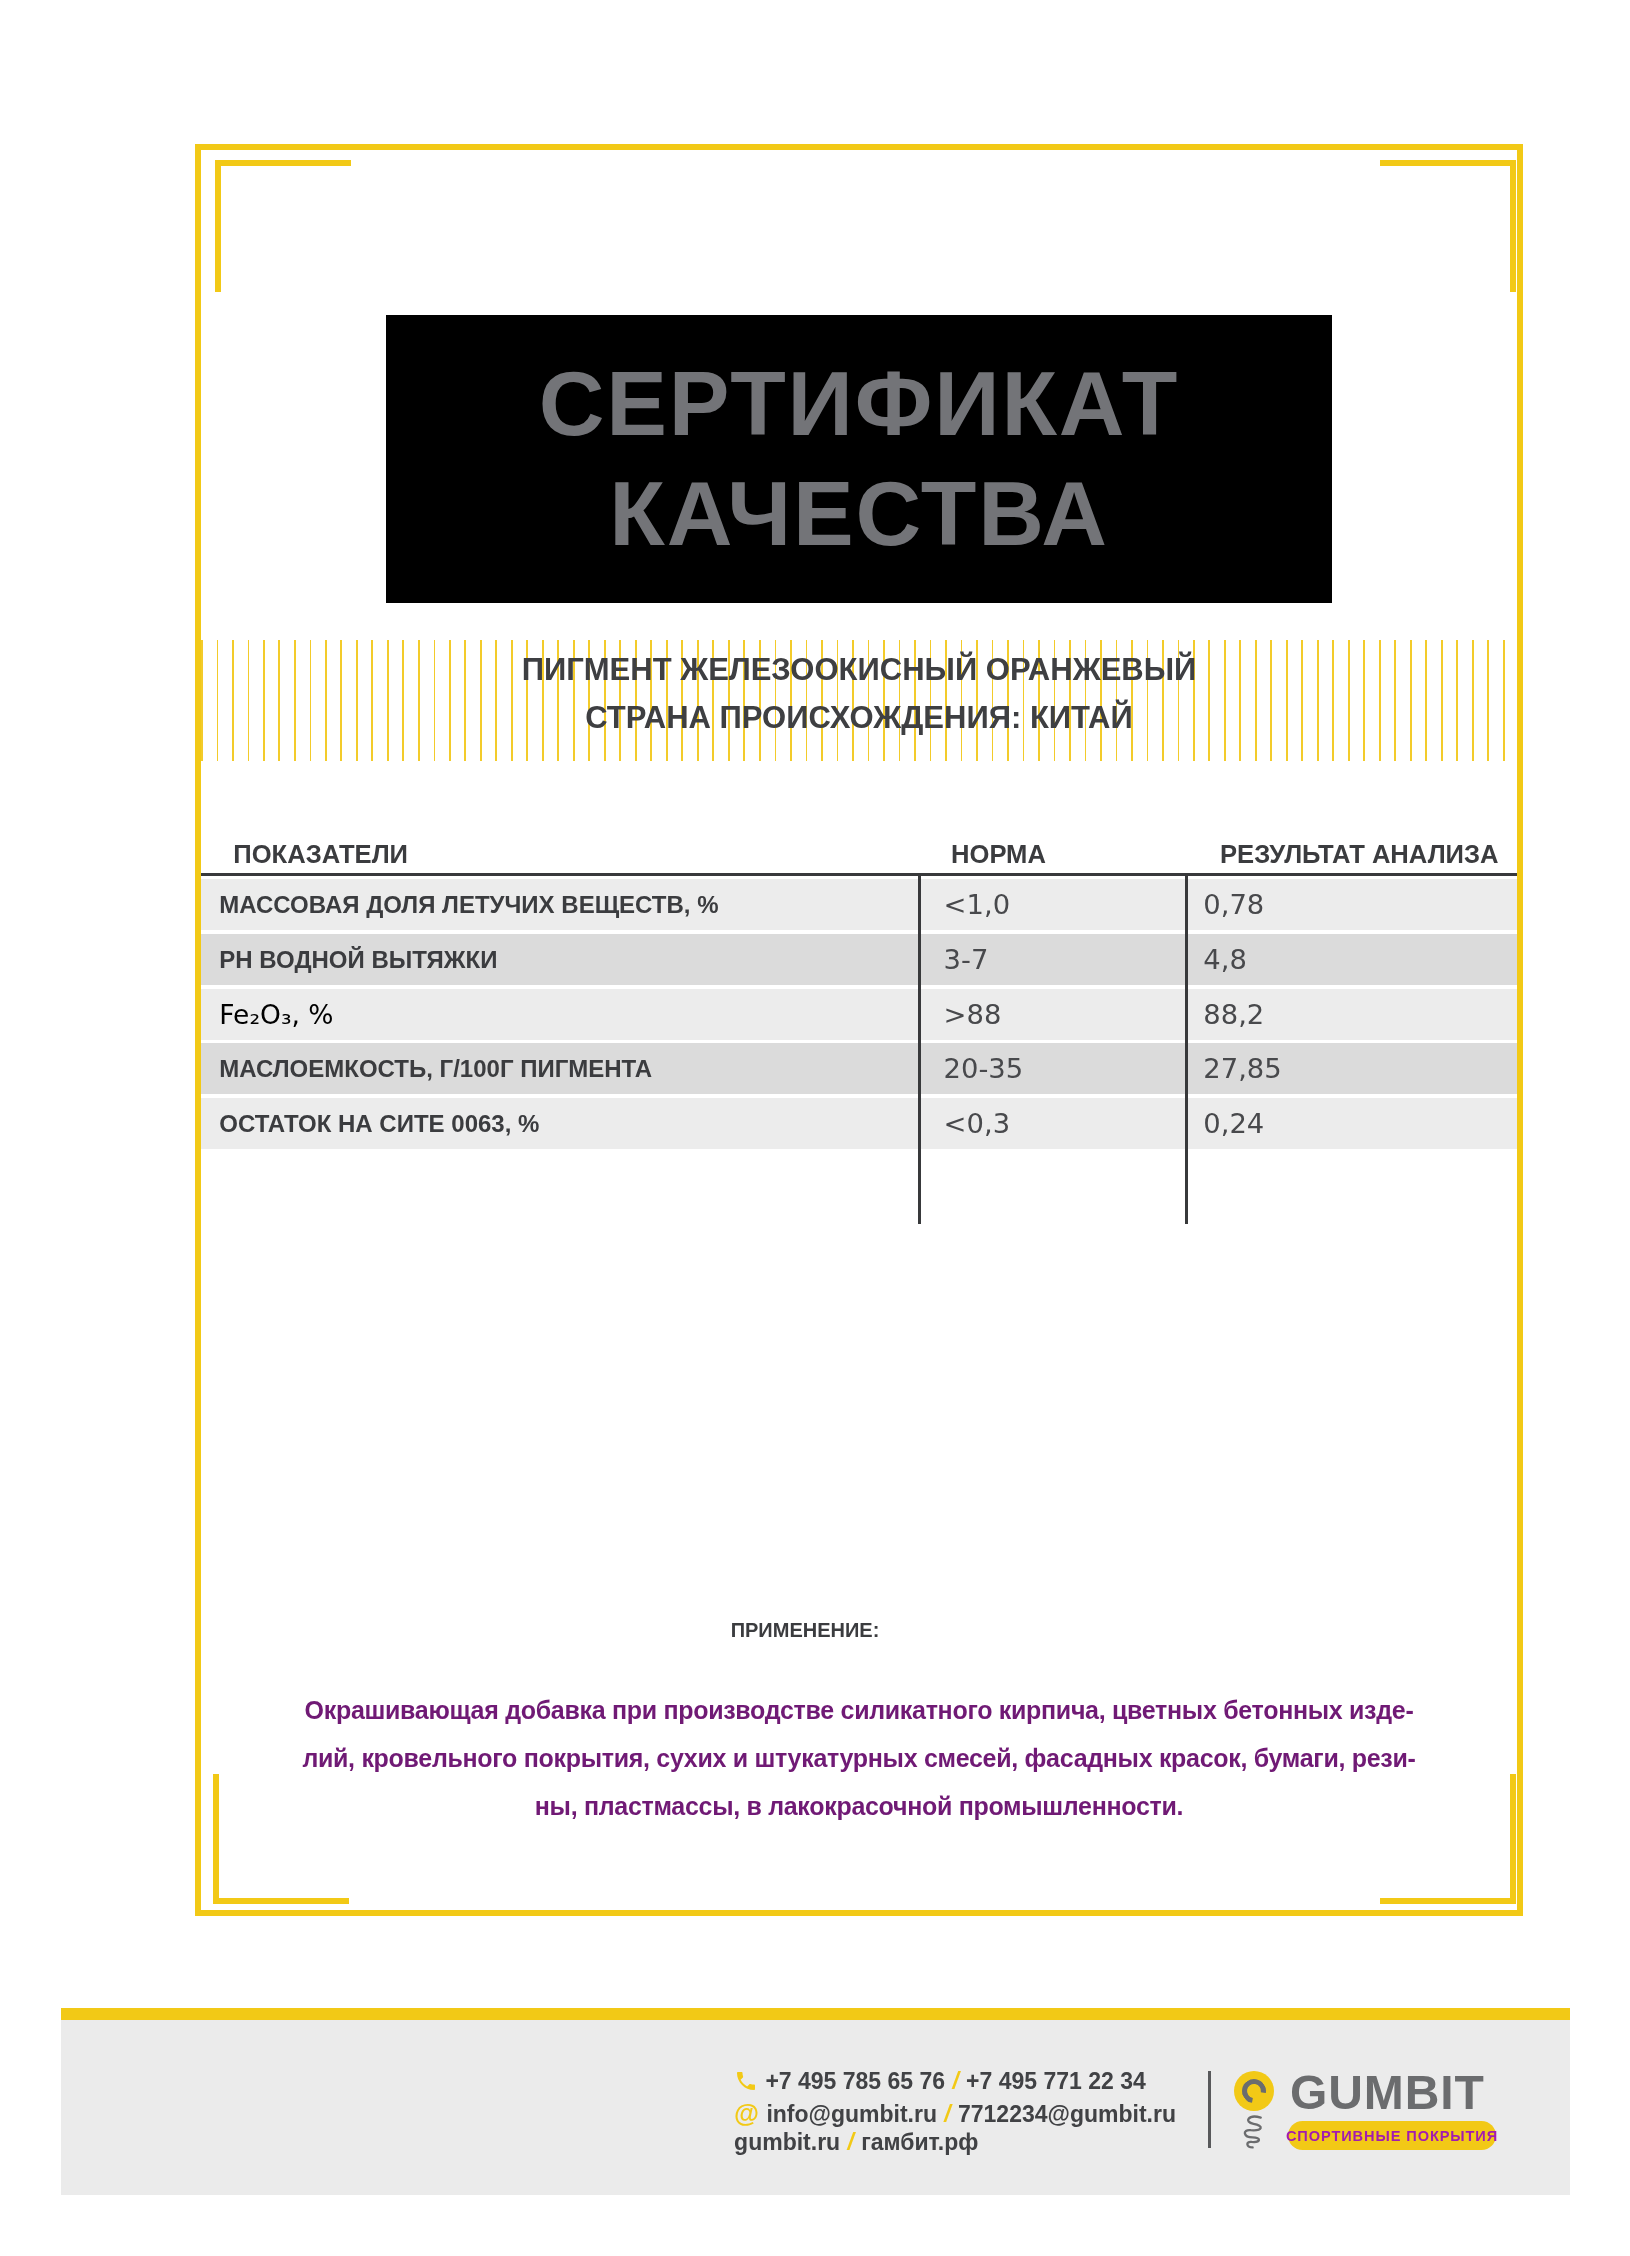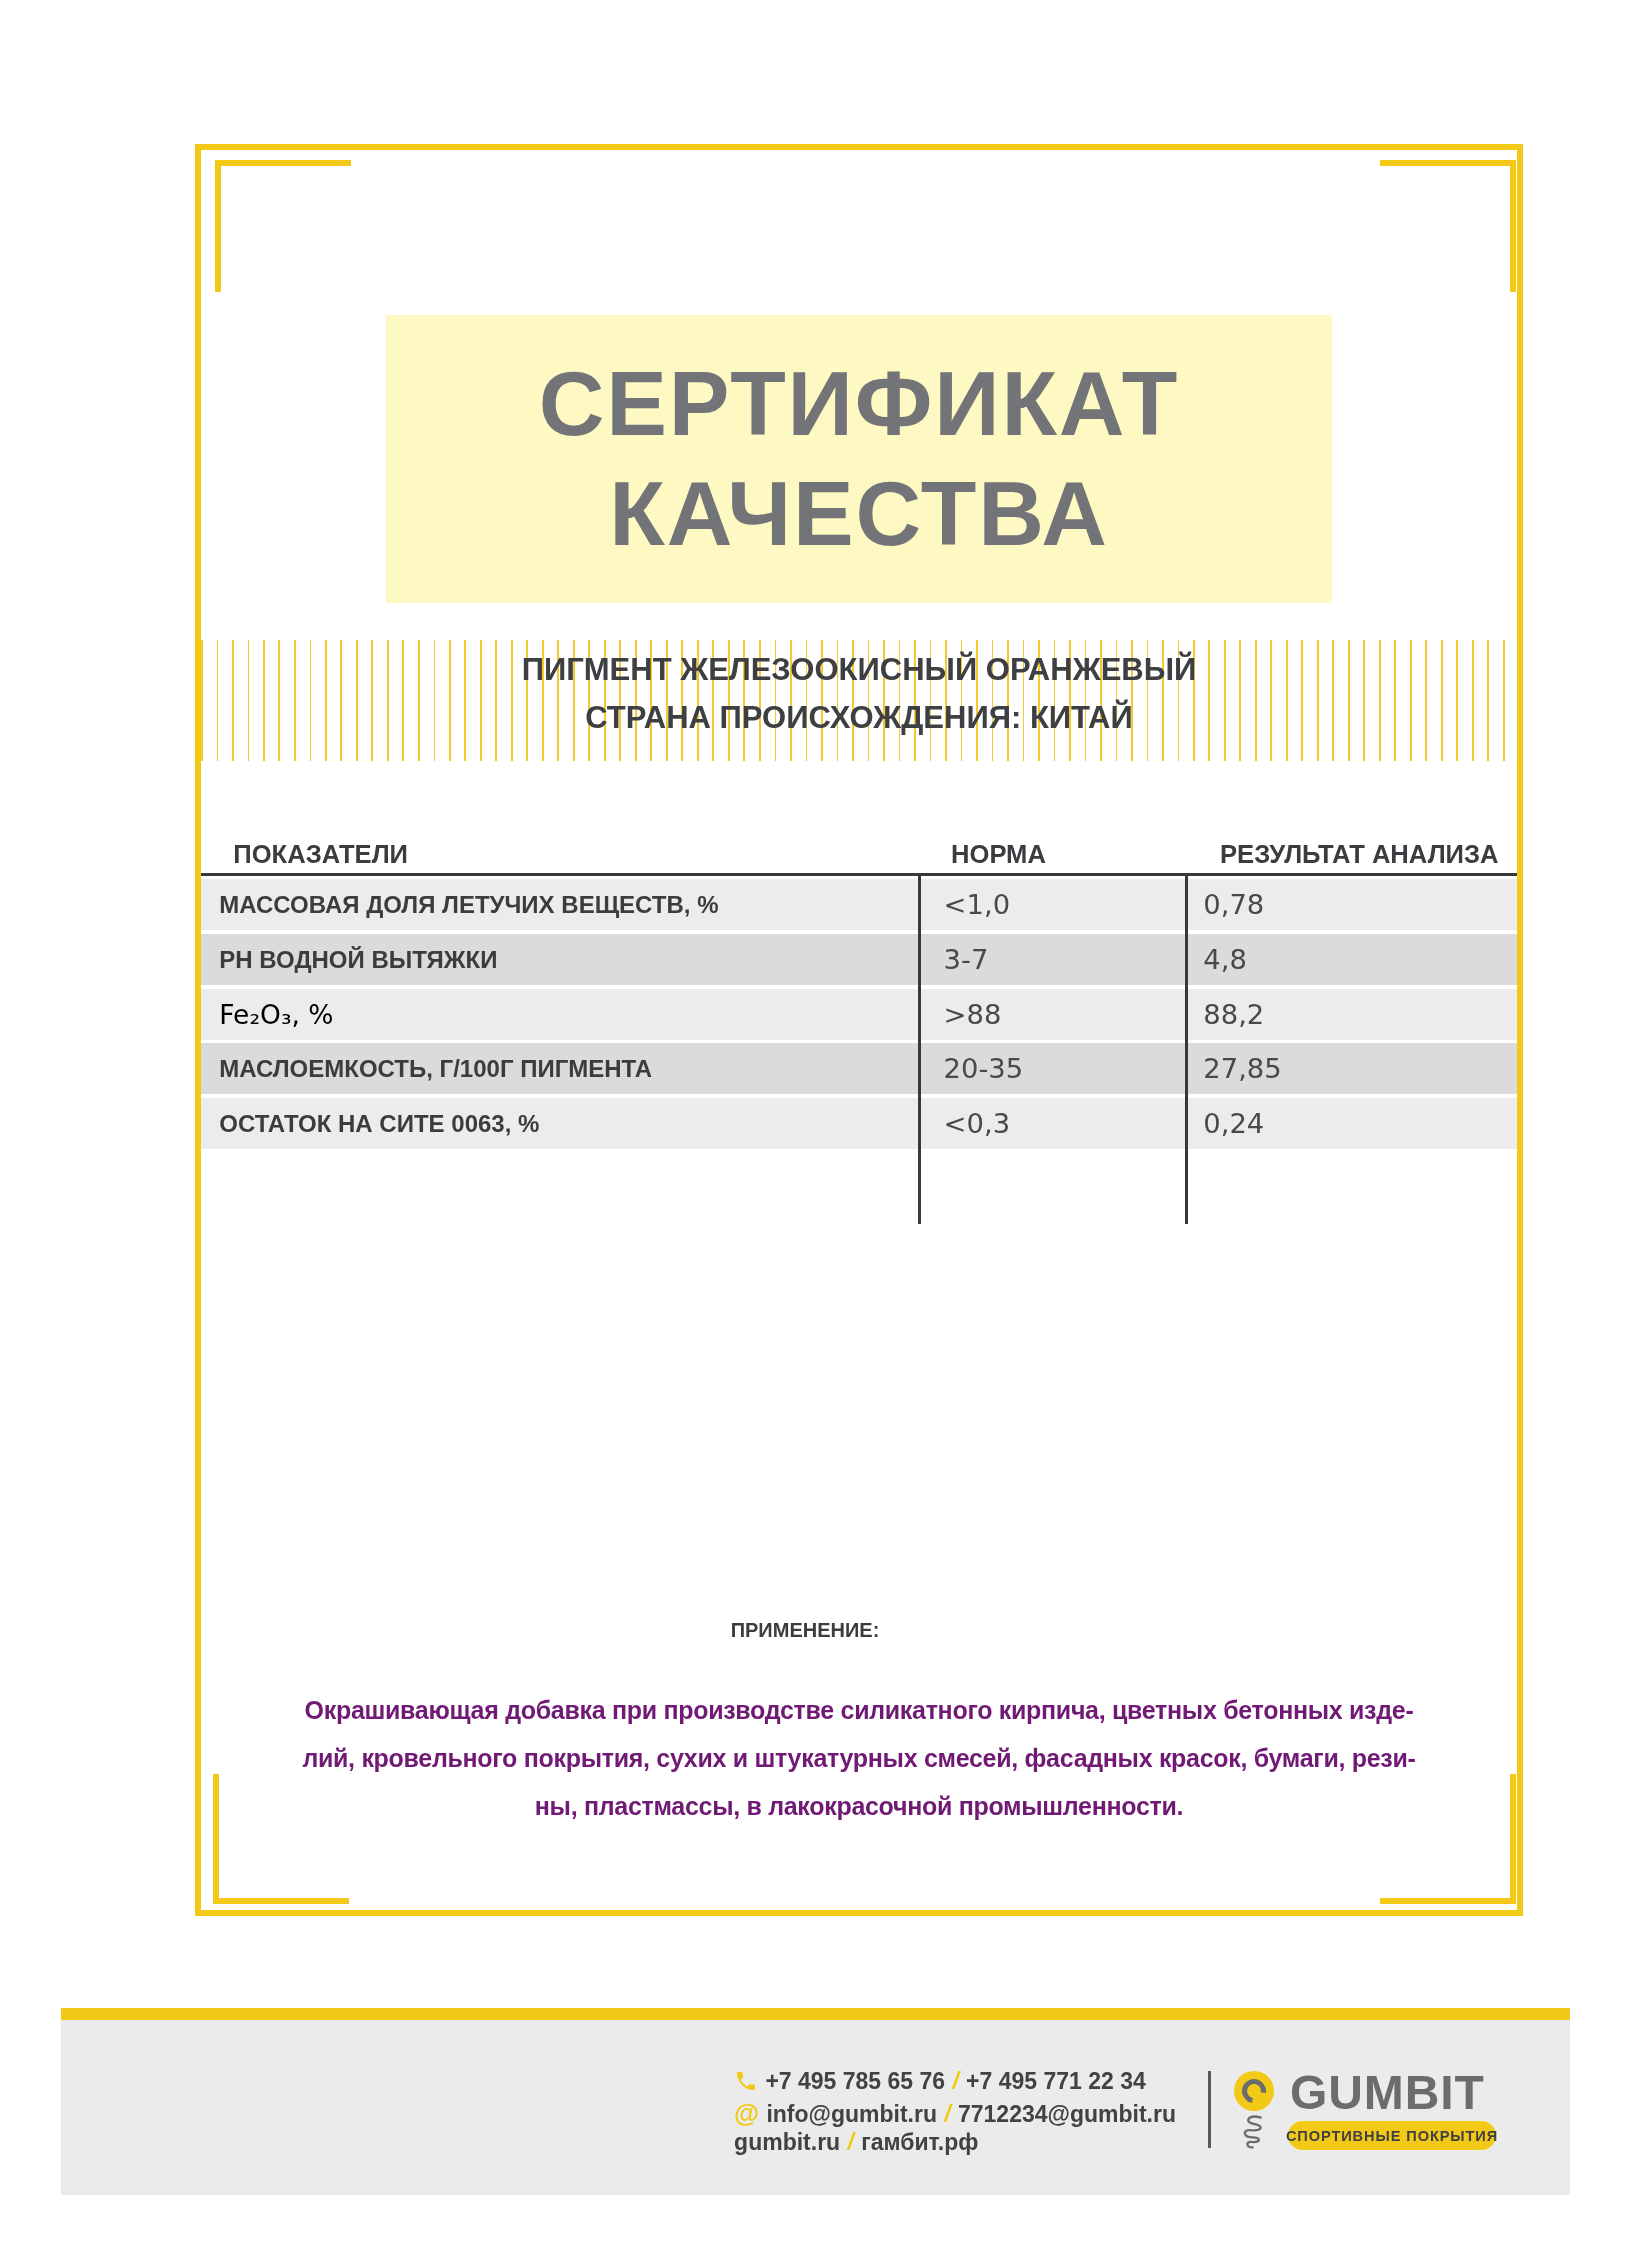--- a/index.html
+++ b/index.html
@@ -9,21 +9,21 @@
   
   .frame{position:absolute;left:195px;top:144px;width:1316px;height:1760px;
          border:6.4px solid #F2C916;}
   .bracket{position:absolute;width:130px;height:126px;border:0 solid #F2C916;}
   .br-tl{left:215px;top:160px;border-top-width:6.4px;border-left-width:6.4px;}
   .br-tr{left:1380px;top:160px;border-top-width:6.4px;border-right-width:6.4px;}
   .br-bl{left:213px;top:1774px;height:124px;border-bottom-width:6.4px;border-left-width:6.4px;}
   .br-br{left:1380px;top:1774px;height:124px;border-bottom-width:6.4px;border-right-width:6.4px;}
 
   
-  .title-box{position:absolute;left:386px;top:315px;width:946px;height:288px;background:#fef9c3;
+  .title-box{position:absolute;left:386px;top:315px;width:946px;height:288px;background:#000000;
              display:flex;flex-direction:column;justify-content:center;align-items:center;}
   .title-line{font-size:91px;font-weight:bold;letter-spacing:1.8px;line-height:110px;
               color:#737478;white-space:nowrap;}
 
   
   .stripe-band{position:absolute;left:201px;top:640px;width:1316px;height:121px;
                background:repeating-linear-gradient(to right,#F3CB2A 0 1.8px,transparent 1.8px 15.5px);
                display:flex;flex-direction:column;align-items:center;padding-top:11px;box-sizing:border-box;}
   .stripe-line{font-size:31px;font-weight:bold;line-height:37px;color:#3E3F42;white-space:nowrap;}
   .stripe-line + .stripe-line{margin-top:11px;}
@@ -62,21 +62,21 @@
   .at-ic{color:#F2C916;font-weight:bold;font-size:25.6px;margin-right:7.3px;}
   .divider{position:absolute;left:1208px;top:2071px;width:2.7px;height:77px;background:#58595B;}
   .mark{position:absolute;left:1234px;top:2071px;width:40px;height:40px;border-radius:50%;background:#F2C916;}
   .mark .swirl{position:absolute;left:8.2px;top:8.2px;width:24px;height:24px;border-radius:50%;box-sizing:border-box;
                border:5.5px solid #6B6C6E;border-bottom-color:transparent;transform:rotate(-35deg);}
   .spring{position:absolute;left:1239px;top:2113px;}
   .brand{position:absolute;left:1290px;top:2071px;font-size:48px;font-weight:bold;letter-spacing:0.9px;
          color:#6B6C6E;line-height:44px;white-space:nowrap;}
   .pill{position:absolute;left:1288px;top:2121px;width:208px;height:29px;border-radius:14.6px;background:#F2C916;
         display:flex;align-items:center;justify-content:center;font-size:14.6px;font-weight:bold;
-        letter-spacing:0.9px;color:#404040;white-space:nowrap;}
+        letter-spacing:0.9px;color:#a21caf;white-space:nowrap;}
 </style>
 </head>
 <body>
 
 <div class="page">
 
   <div class="frame"></div>
   <div class="bracket br-tl"></div>
   <div class="bracket br-tr"></div>
   <div class="bracket br-bl"></div>

